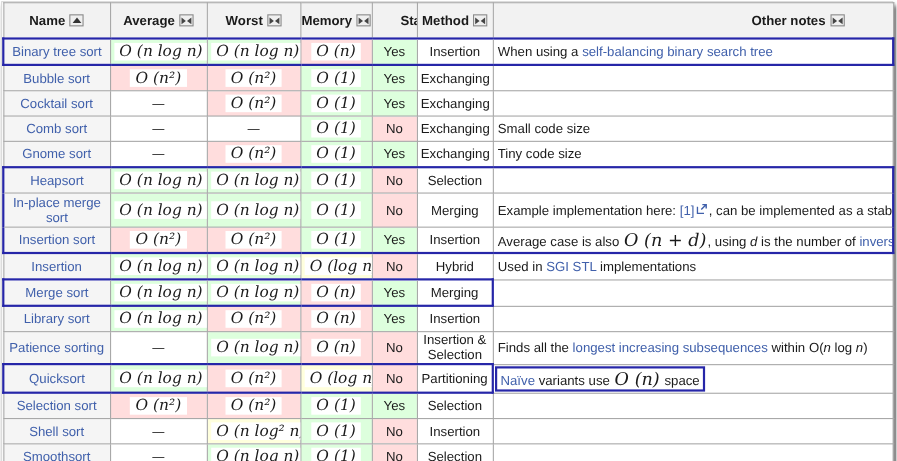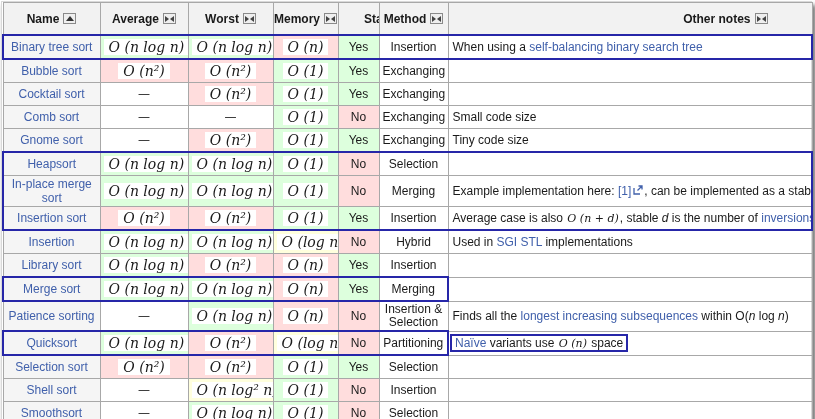--- a/index.html
+++ b/index.html
@@ -57,21 +57,21 @@
   .bg-green{background:var(--green);}
   .bg-pink{background:var(--pink);}
   .bg-yellow{background:var(--yellow);}
   .math{
     font-family:"DejaVu Serif","Liberation Serif",serif;
     font-style:italic;font-size:14px;line-height:16px;
     background:#fff;padding:0 5px;white-space:nowrap;display:inline-block;
   }
   .dash{font-family:"DejaVu Serif","Liberation Serif",serif;}
   .notes-cell{white-space:nowrap;overflow:hidden;text-align:left;padding-left:4px;}
-  .math-inline{font-family:"DejaVu Serif","Liberation Serif",serif;font-style:italic;font-size:11px;padding:0 1px;white-space:nowrap;}
+  .math-inline{font-family:"DejaVu Serif","Liberation Serif",serif;font-style:italic;font-size:16px;padding:0 1px;white-space:nowrap;}
   .note-box{display:inline-block;border:2px solid var(--boxblue);padding:0 3px;margin-left:-3px;}
   .extlink{display:inline-block;margin:0 1px 0 2px;vertical-align:baseline;}
   
   .bx-t{border-top:2px solid var(--boxblue);margin-top:36px;}
   .bx-b{border-bottom:2px solid var(--boxblue);}
   .bx-l{border-left:2px solid var(--boxblue);}
   .bx-r{border-right:2px solid var(--boxblue);}
   i{font-style:italic;}
 </style>
 </head>
@@ -220,47 +220,47 @@
                 <path d="M1 3v6h6M4.5 5.5 9 1M5.5 1H9v3.5" fill="none" stroke="#4060ab" stroke-width="1.3"></path>
               </svg></span><span>, can be implemented as a stable sort b</span></td>
         </tr>
         <tr>
           <th class="name-cell bx-b bx-l"><a class="wlink">Insertion sort</a></th>
           <td class="formula-cell bg-pink bx-b"><span class="math">O (n²)</span></td>
           <td class="formula-cell bg-pink bx-b"><span class="math">O (n²)</span></td>
           <td class="formula-cell bg-green bx-b"><span class="math">O (1)</span></td>
           <td class="stable-cell bg-green bx-b">Yes</td>
           <td class="method-cell bx-b">Insertion</td>
-          <td class="notes-cell bx-b bx-r"><span>Average case is also </span><span class="math-inline">O (n + d)</span><span>, stable </span><i>d</i><span> is the number of </span><a class="wlink">inversions</a></td>
+          <td class="notes-cell bx-b bx-r"><span>Average case is also </span><span class="math-inline">O (n + d)</span><span>, using </span><i>d</i><span> is the number of </span><a class="wlink">inversions</a></td>
         </tr>
         <tr>
           <th class="name-cell"><a class="wlink">Insertion</a></th>
           <td class="formula-cell bg-green"><span class="math">O (n log n)</span></td>
           <td class="formula-cell bg-green"><span class="math">O (n log n)</span></td>
           <td class="formula-cell bg-yellow"><span class="math">O (log n)</span></td>
           <td class="stable-cell bg-pink">No</td>
           <td class="method-cell">Hybrid</td>
           <td class="notes-cell"><span>Used in </span><a class="wlink">SGI STL</a><span> implementations</span></td>
-        </tr>
-        <tr>
-          <th class="name-cell"><a class="wlink">Library sort</a></th>
-          <td class="formula-cell bg-green"><span class="math">O (n log n)</span></td>
-          <td class="formula-cell bg-pink"><span class="math">O (n²)</span></td>
-          <td class="formula-cell bg-pink"><span class="math">O (n)</span></td>
-          <td class="stable-cell bg-green">Yes</td>
-          <td class="method-cell">Insertion</td>
-          <td class="notes-cell"></td>
         </tr>
         <tr>
           <th class="name-cell bx-t bx-b bx-l"><a class="wlink">Merge sort</a></th>
           <td class="formula-cell bg-green bx-t bx-b"><span class="math">O (n log n)</span></td>
           <td class="formula-cell bg-green bx-t bx-b"><span class="math">O (n log n)</span></td>
           <td class="formula-cell bg-pink bx-t bx-b"><span class="math">O (n)</span></td>
           <td class="stable-cell bg-green bx-t bx-b">Yes</td>
           <td class="method-cell bx-t bx-b bx-r">Merging</td>
+          <td class="notes-cell"></td>
+        </tr>
+        <tr>
+          <th class="name-cell"><a class="wlink">Library sort</a></th>
+          <td class="formula-cell bg-green"><span class="math">O (n log n)</span></td>
+          <td class="formula-cell bg-pink"><span class="math">O (n²)</span></td>
+          <td class="formula-cell bg-pink"><span class="math">O (n)</span></td>
+          <td class="stable-cell bg-green">Yes</td>
+          <td class="method-cell">Insertion</td>
           <td class="notes-cell"></td>
         </tr>
         <tr>
           <th class="name-cell"><a class="wlink">Patience sorting</a></th>
           <td class="formula-cell"><span class="dash">—</span></td>
           <td class="formula-cell bg-green"><span class="math">O (n log n)</span></td>
           <td class="formula-cell bg-pink"><span class="math">O (n)</span></td>
           <td class="stable-cell bg-pink">No</td>
           <td class="method-cell">Insertion &amp; Selection</td>
           <td class="notes-cell"><span>Finds all the </span><a class="wlink">longest increasing subsequences</a><span> within O(</span><i>n</i><span> log </span><i>n</i><span>)</span></td>

